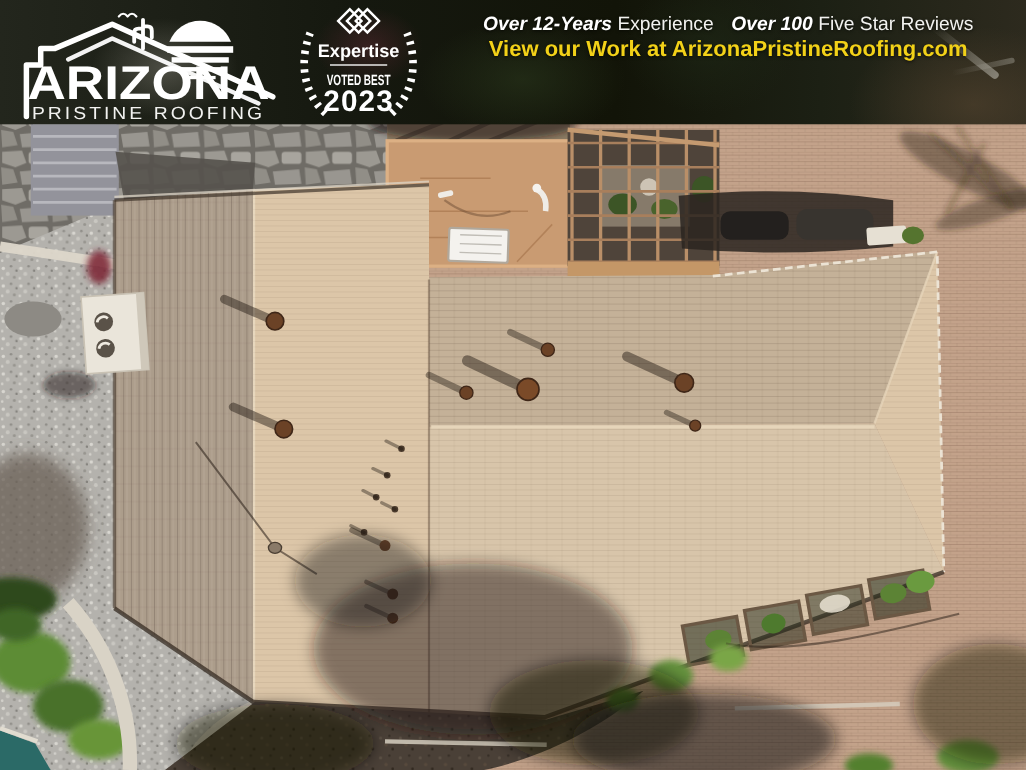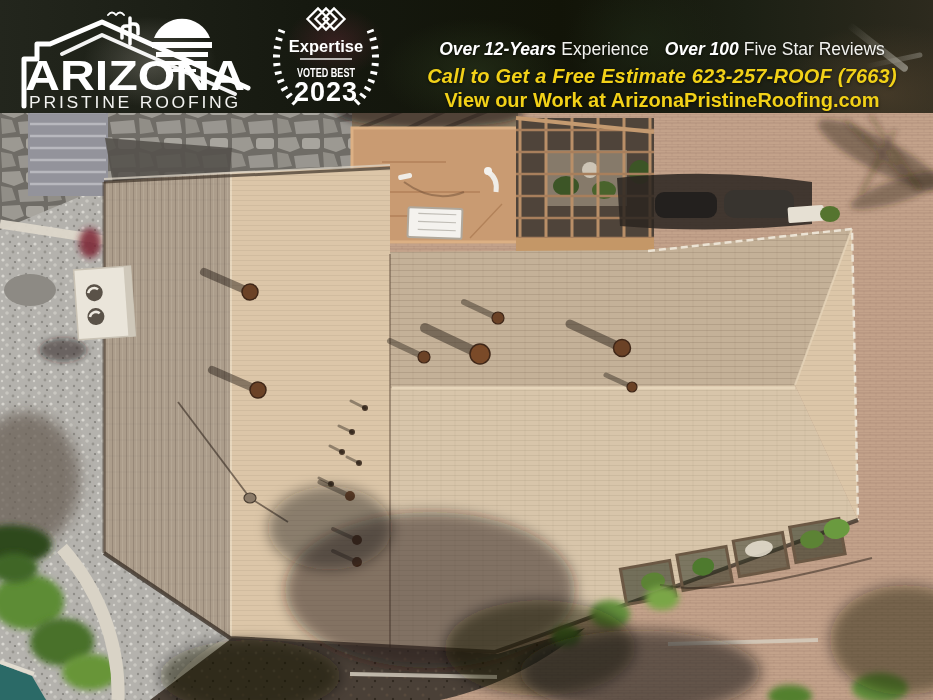--- a/index.html
+++ b/index.html
@@ -14,21 +14,21 @@
       radial-gradient(110px 85px at 645px 42px, rgba(30,40,22,.62), transparent 72%),
       radial-gradient(150px 95px at 885px 95px, rgba(90,72,50,.55), transparent 75%),
       linear-gradient(90deg,#23261d,#15180f 35%,#121408 60%,#1c2014 80%,#2d2a1e);}
   .yucca{position:absolute;right:18px;top:44px;width:74px;height:7px;border-radius:4px;
     background:linear-gradient(90deg,transparent,rgba(198,196,186,.55));transform:rotate(38deg);}
   .yucca2{position:absolute;right:10px;top:58px;width:58px;height:5px;border-radius:4px;
     background:linear-gradient(90deg,transparent,rgba(178,176,166,.4));transform:rotate(-12deg);}
   .logo{position:absolute;left:10px;top:2px;}
   .badge{position:absolute;left:262px;top:1px;}
   .hdr-text{position:absolute;left:398px;top:9px;width:528px;text-align:center;color:#fff;
-    text-shadow:0 1px 3px rgba(0,0,0,.65);line-height:24px;white-space:nowrap;margin-top:28px;}
+    text-shadow:0 1px 3px rgba(0,0,0,.65);line-height:24px;white-space:nowrap;}
   .r1,.r4{font-size:17.5px;}
   .bi{font-weight:700;font-style:italic;}
   .bb{font-weight:700;}
   .rg{font-weight:400;color:#f2f2ef;}
   .gap{display:inline-block;width:16px;}
   .sp{display:inline-block;width:5px;}
   .r2{font-size:20px;font-weight:700;font-style:italic;letter-spacing:.2px;margin-top:3px;line-height:24px;}
   .r3{font-size:20px;font-weight:700;margin-top:0;line-height:24px;}
   svg text{font-family:"Liberation Sans",sans-serif;}
 </style>
@@ -297,18 +297,17 @@
         </g>
         <line x1="38" y1="58" x2="90" y2="58" stroke-width="1.4" opacity=".9"></line>
       </g>
       <text x="64" y="51" text-anchor="middle" font-size="16.5" font-weight="600" fill="#fff">Expertise</text>
       <text x="64" y="76" text-anchor="middle" font-size="13.5" font-weight="700" fill="#fff" textLength="58" lengthAdjust="spacingAndGlyphs">VOTED BEST</text>
       <text x="64" y="100" text-anchor="middle" font-size="27" font-weight="800" fill="#fff" letter-spacing="1">2023</text>
     </svg>
 
     <div class="hdr-text">
       <div class="r1"><span class="bi">Over 12-Years</span><span class="sp"></span><span class="rg">Experience</span><span class="gap"></span><span class="bi">Over 100</span><span class="sp"></span><span class="rg">Five Star Reviews</span></div>
-      <div class="r2" style="color:#F2D118">Call to Get a Free Estimate 623-257-ROOF (7663)</div>
       <div class="r3" style="color:#F2D118">View our Work at ArizonaPristineRoofing.com</div>
     </div>
   </div>
 
 </div>
 
 </body></html>

